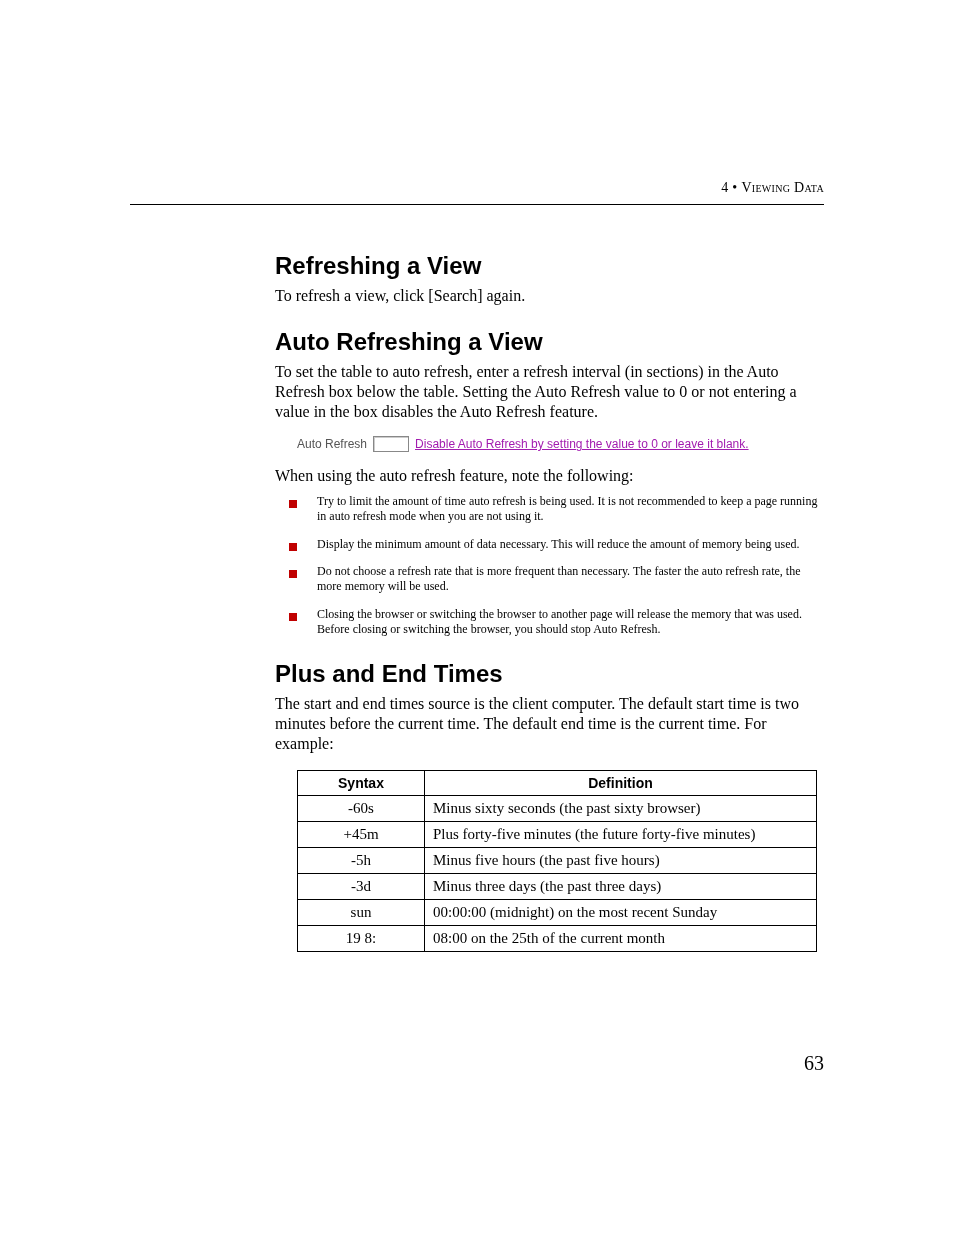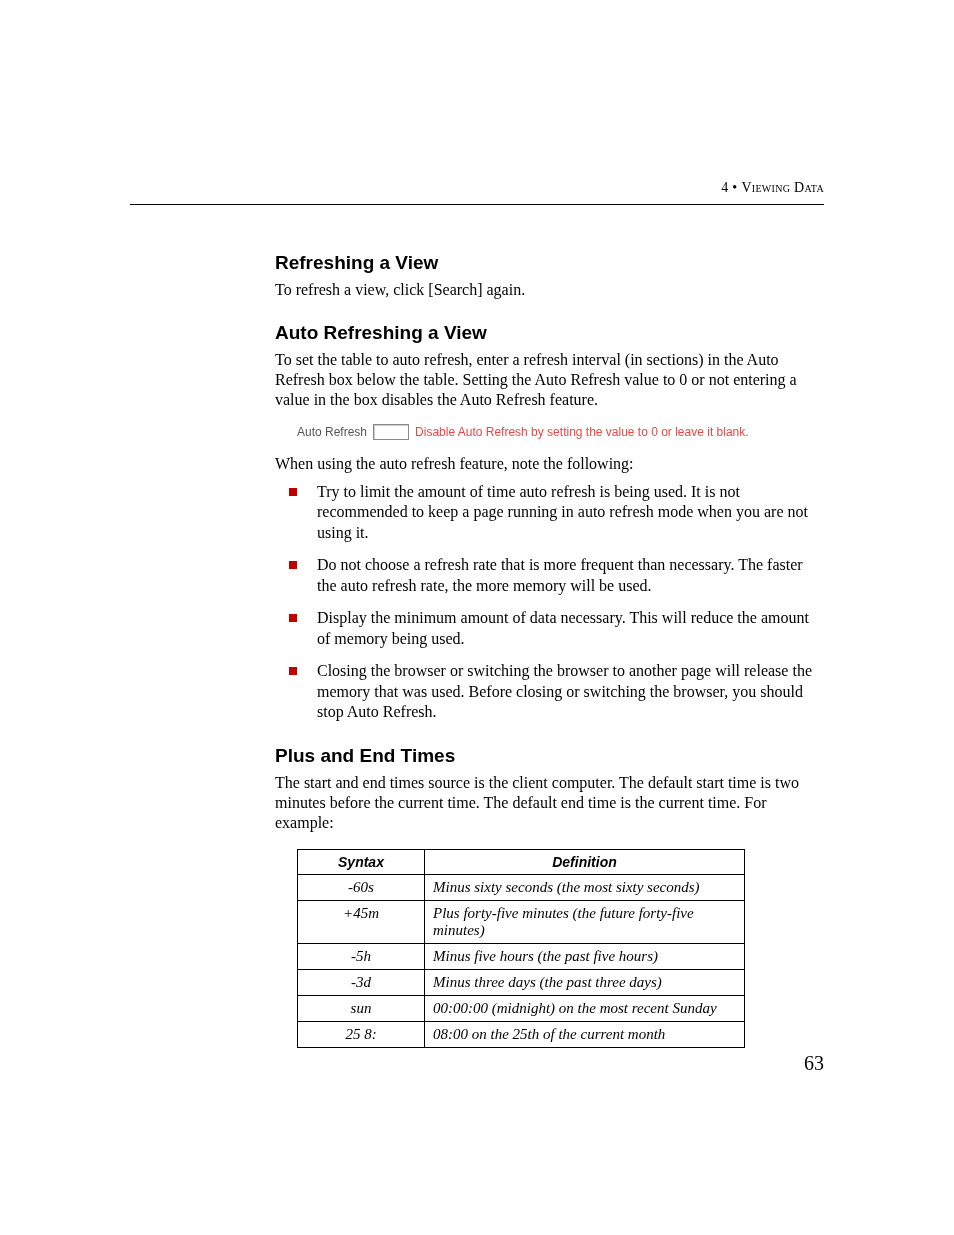--- a/index.html
+++ b/index.html
@@ -33,21 +33,21 @@
     right: 130px;
     border: none;
     border-top: 1px solid #000;
   }
   .content {
     margin-top: 72px;
   }
   h2 {
     font-family: Arial, Helvetica, sans-serif;
     font-weight: bold;
-    font-size: 19px;
+    font-size: 24px;
     margin: 22px 0 6px 0;
   }
   p.body {
     font-size: 16px;
     line-height: 1.25;
     margin: 4px 0 8px 0;
   }
   p.indent {
   }
   .auto-refresh-figure {
@@ -61,47 +61,46 @@
   }
   .auto-refresh-figure .label { color: #555; }
   .auto-refresh-figure .field {
     display: inline-block;
     width: 34px;
     height: 14px;
     border: 1px solid #888;
     background: #fff;
     box-shadow: inset 1px 1px 0 #ccc;
   }
-  .auto-refresh-figure .hint { color: #ef4444; }
+  .auto-refresh-figure .hint { color: #a21caf; text-decoration: underline; }
   ul.bullets {
     list-style: none;
     padding: 0;
     margin: 4px 0 0 0;
   }
   ul.bullets li {
     position: relative;
     padding-left: 42px;
-    font-size: 16px;
+    font-size: 12px;
     line-height: 1.28;
     margin: 8px 0 12px 0;
   }
   ul.bullets li .marker {
     position: absolute;
     left: 14px;
     top: 6px;
     width: 8px;
     height: 8px;
     background: #c00000;
   }
   table.syntax {
     border-collapse: collapse;
     margin: 16px 0 16px 22px;
-    width: 448px;
+    width: 520px;
     font-size: 15px;
-    font-style: italic;
   }
   table.syntax th, table.syntax td {
     border: 1px solid #000;
     padding: 4px 8px;
     vertical-align: top;
   }
   table.syntax th {
     font-family: Arial, Helvetica, sans-serif;
     font-size: 14px;
     font-weight: bold;
@@ -141,58 +140,58 @@
     <div class="auto-refresh-figure">
       <span class="label">Auto Refresh</span>
       <span class="field"></span>
       <span class="hint">Disable Auto Refresh by setting the value to 0 or leave it blank.</span>
     </div>
 
     <p class="body">When using the auto refresh feature, note the following:</p>
 
     <ul class="bullets">
       <li><span class="marker"></span><span>Try to limit the amount of time auto refresh is being used. It is not recommended to keep a page running in auto refresh mode when you are not using it.</span></li>
+      <li><span class="marker"></span><span>Display the minimum amount of data necessary. This will reduce the amount of memory being used.</span></li>
       <li><span class="marker"></span><span>Do not choose a refresh rate that is more frequent than necessary. The faster the auto refresh rate, the more memory will be used.</span></li>
-      <li><span class="marker"></span><span>Display the minimum amount of data necessary. This will reduce the amount of memory being used.</span></li>
       <li><span class="marker"></span><span>Closing the browser or switching the browser to another page will release the memory that was used. Before closing or switching the browser, you should stop Auto Refresh.</span></li>
     </ul>
 
     <h2>Plus and End Times</h2>
     <p class="body indent">The start and end times source is the client computer. The default start time is two minutes before the current time. The default end time is the current time. For example:</p>
 
     <table class="syntax">
       <thead>
         <tr>
           <th>Syntax</th>
           <th>Definition</th>
         </tr>
       </thead>
       <tbody>
         <tr>
           <td class="syn">-60s</td>
-          <td>Minus sixty seconds (the most sixty seconds)</td>
+          <td>Minus sixty seconds (the past sixty browser)</td>
         </tr>
         <tr>
           <td class="syn">+45m</td>
           <td>Plus forty-five minutes (the future forty-five minutes)</td>
         </tr>
         <tr>
           <td class="syn">-5h</td>
           <td>Minus five hours (the past five hours)</td>
         </tr>
         <tr>
           <td class="syn">-3d</td>
           <td>Minus three days (the past three days)</td>
         </tr>
         <tr>
           <td class="syn">sun</td>
           <td>00:00:00 (midnight) on the most recent Sunday</td>
         </tr>
         <tr>
-          <td class="syn">25 8:</td>
+          <td class="syn">19 8:</td>
           <td>08:00 on the 25th of the current month</td>
         </tr>
       </tbody>
     </table>
 
   </div>
 
   <div class="page-number">63</div>
 </div>
 

